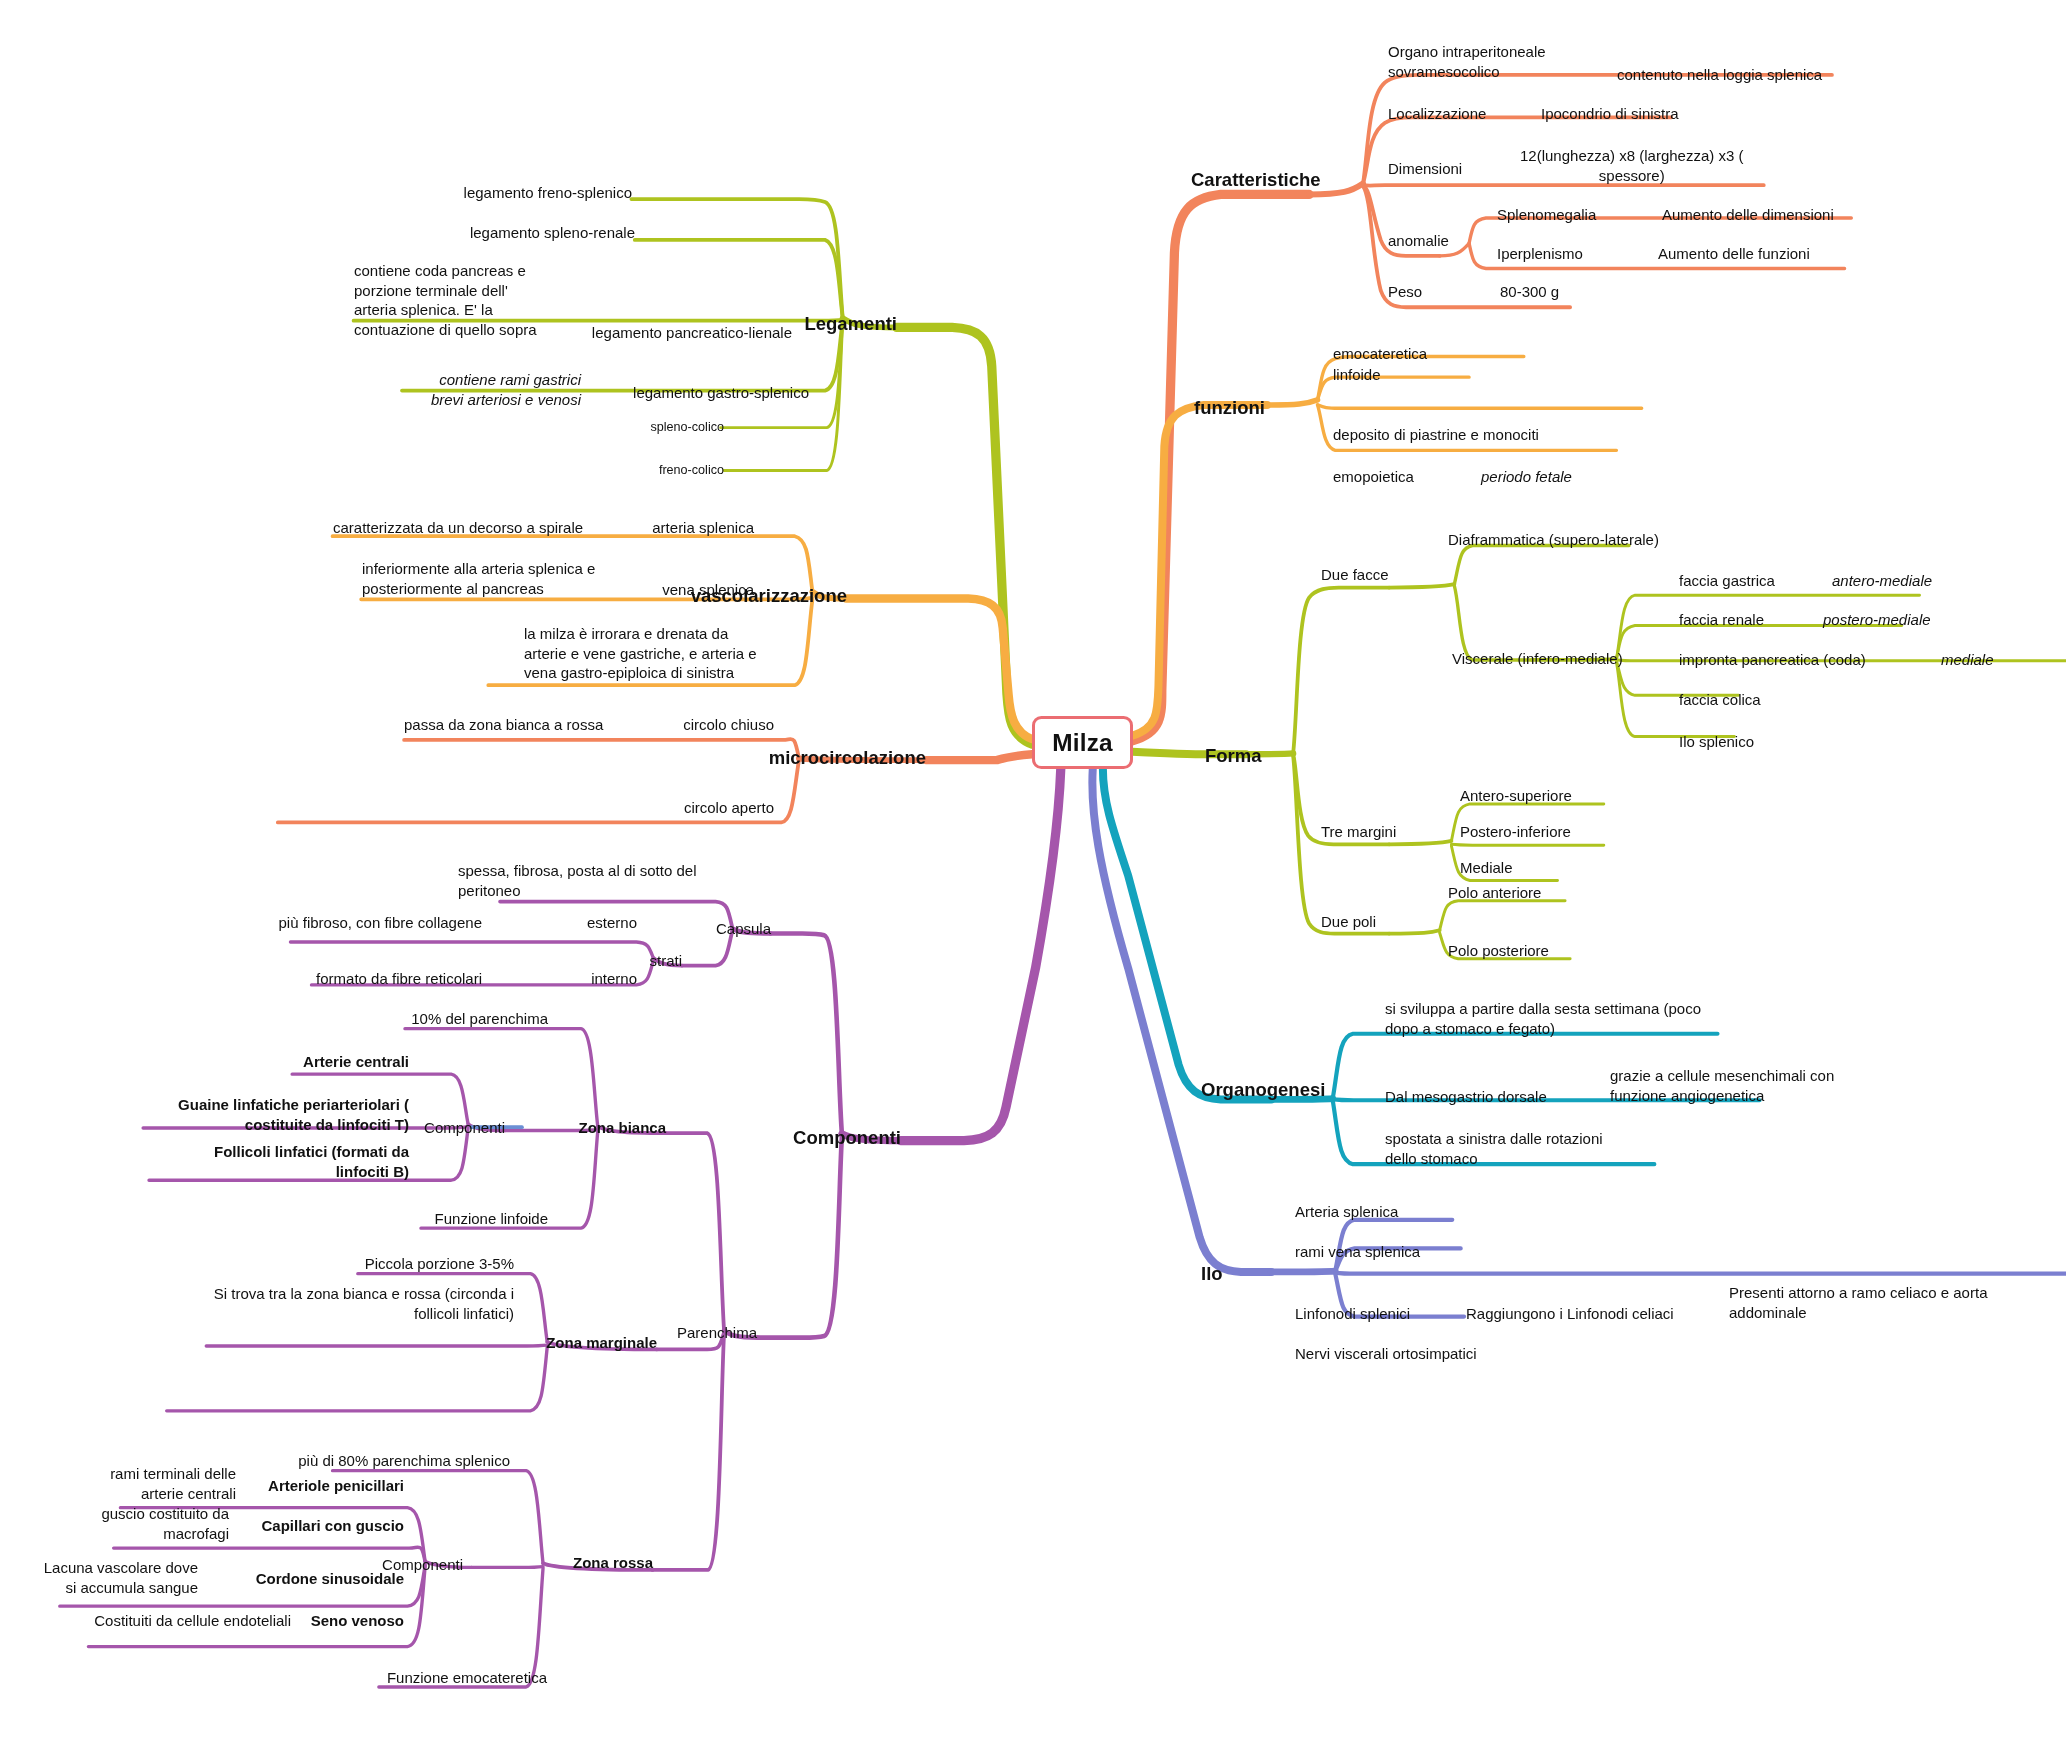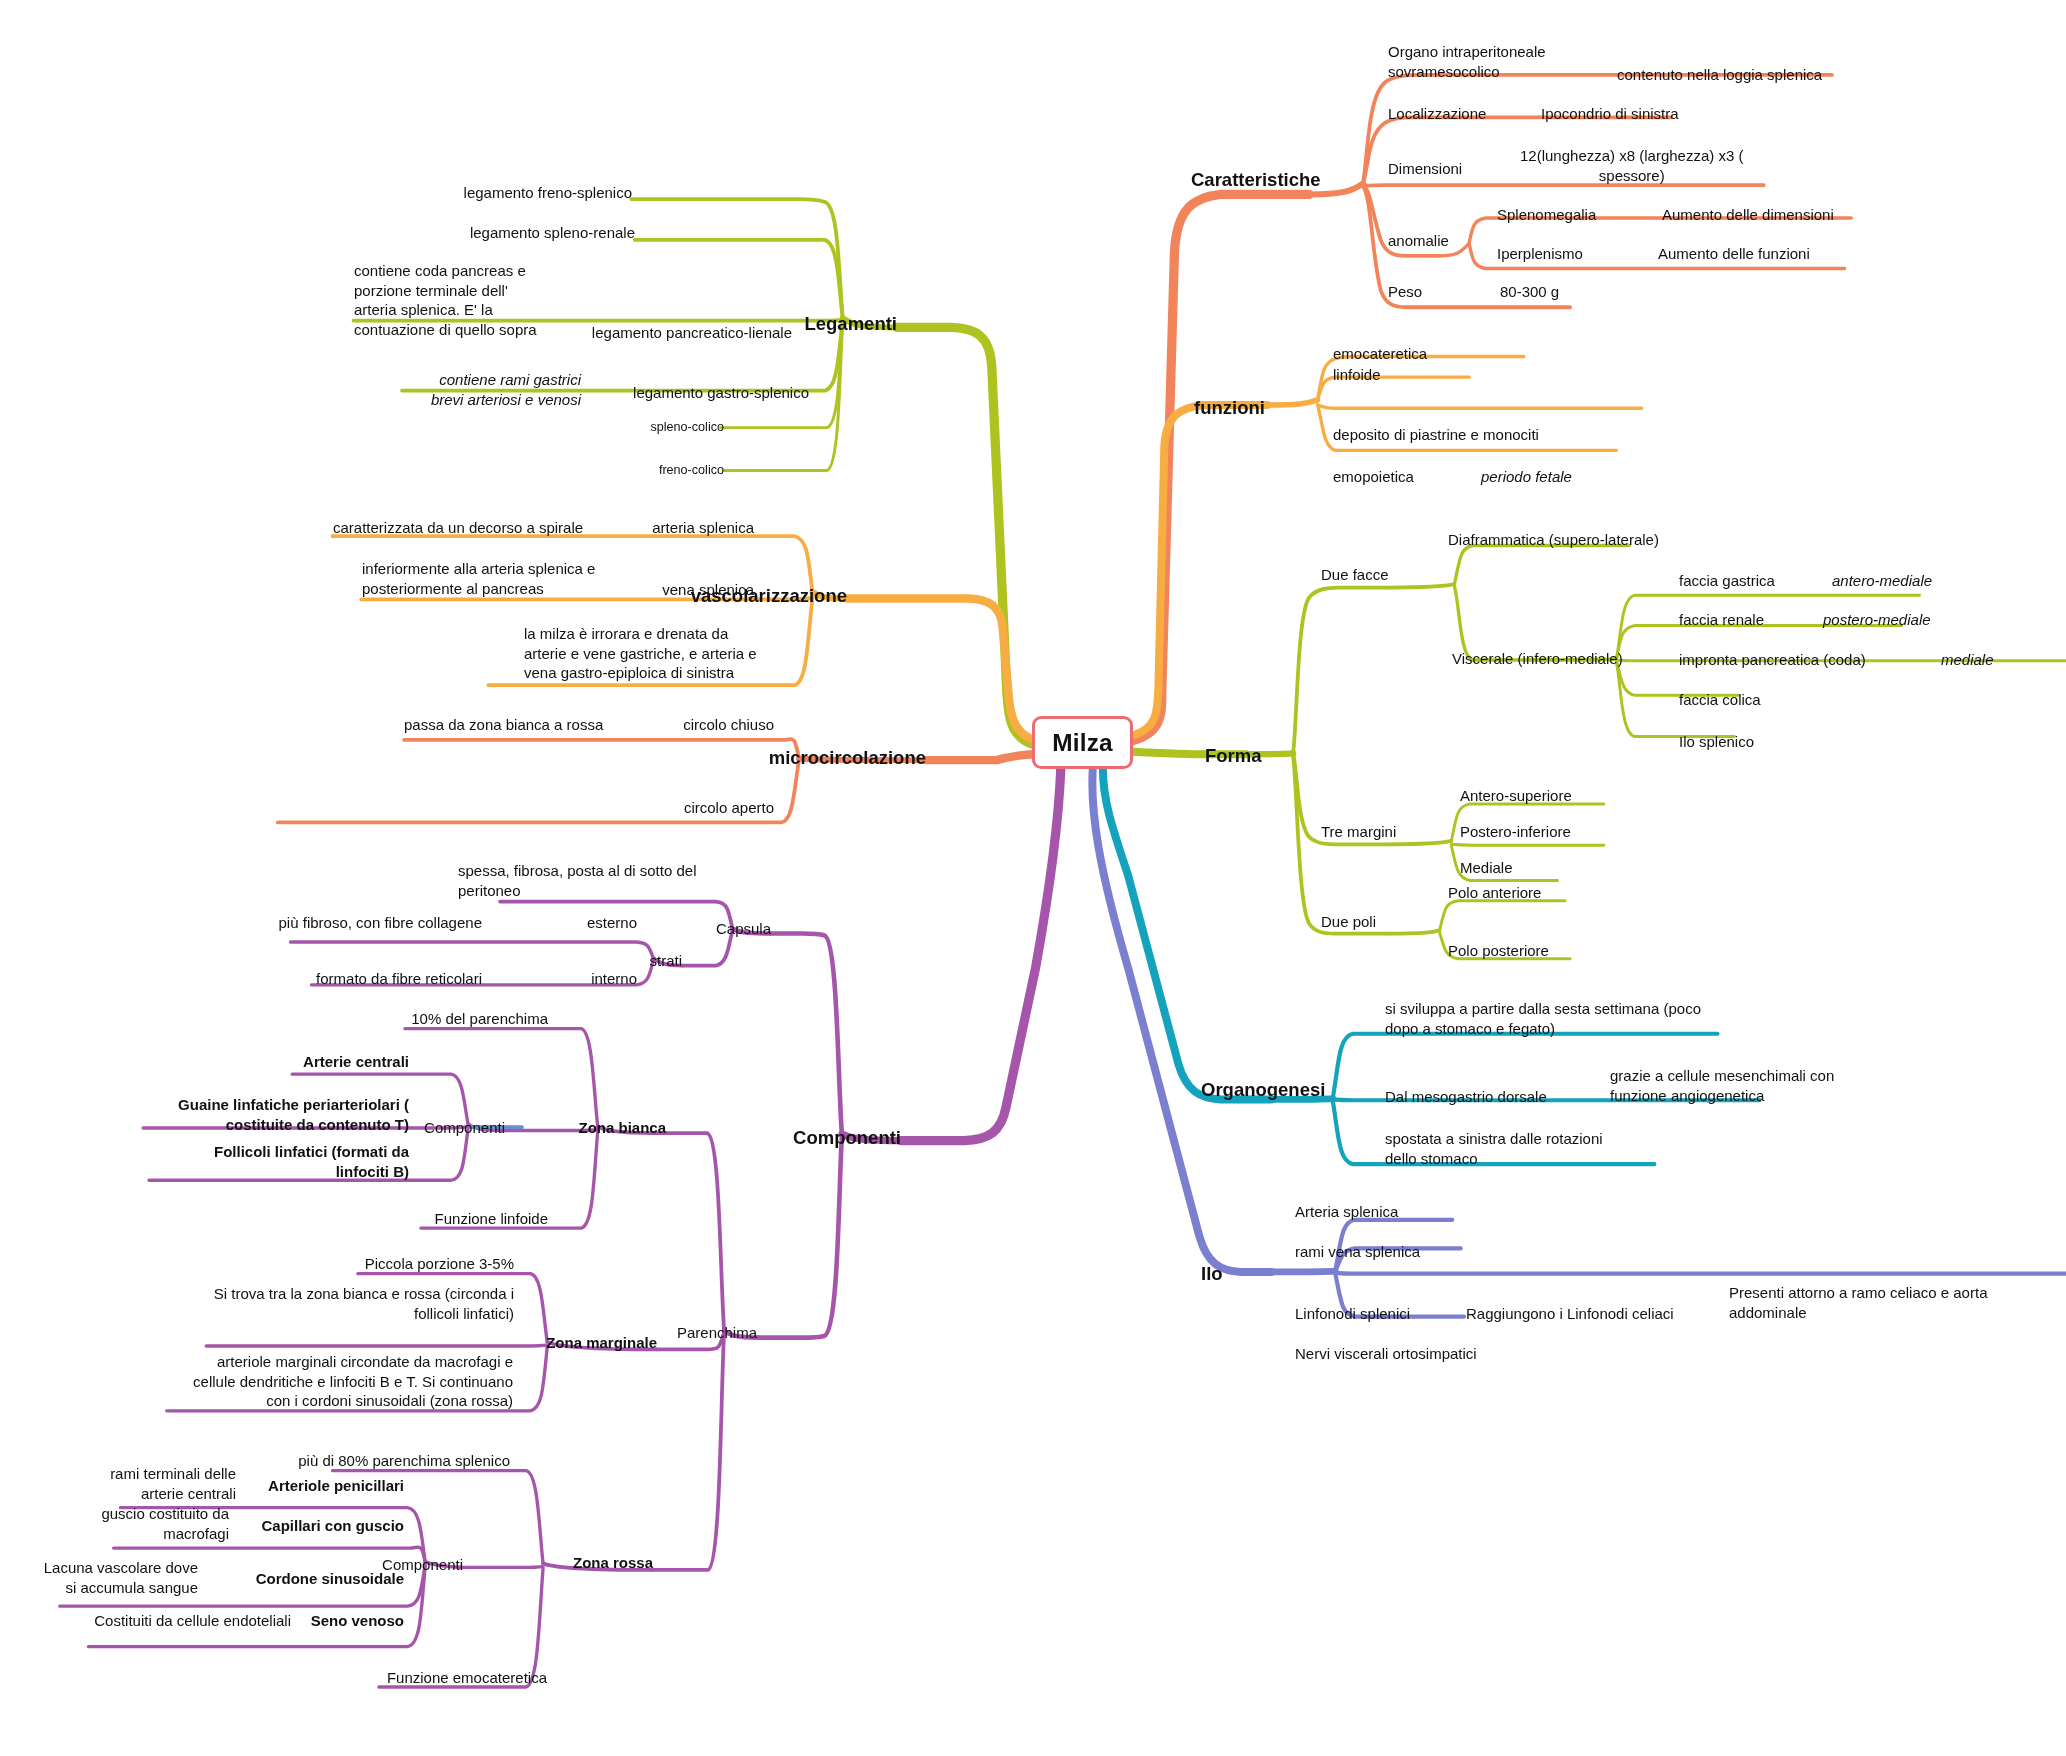--- a/index.html
+++ b/index.html
@@ -277,32 +277,29 @@
   <div class="lbl rt" style="left:522px;top:969px;width:115px;font-size:15px;">interno</div>
   <div class="lbl rt" style="left:143px;top:969px;width:339px;font-size:15px;">formato da fibre reticolari</div>
 
   <div class="lbl rt" style="left:631px;top:1323px;width:126px;font-size:15px;">Parenchima</div>
 
   <div class="lbl b rt" style="left:535px;top:1118px;width:131px;font-size:15px;">Zona bianca</div>
   <div class="lbl rt" style="left:278px;top:1009px;width:270px;font-size:15px;">10% del parenchima</div>
   <div class="lbl b rt" style="left:379px;top:1118px;width:126px;font-size:15px;font-weight:normal;">Componenti</div>
   <div class="lbl b rt" style="left:173px;top:1052px;width:236px;font-size:15px;">Arterie centrali</div>
   <div class="lbl b rt" style="left:114px;top:1095px;width:295px;font-size:15px;">Guaine linfatiche periarteriolari (
-costituite da contenuto T)</div>
+costituite da linfociti T)</div>
   <div class="lbl b rt" style="left:114px;top:1142px;width:295px;font-size:15px;">Follicoli linfatici (formati da
 linfociti B)</div>
   <div class="lbl rt" style="left:295px;top:1209px;width:253px;font-size:15px;">Funzione linfoide</div>
 
   <div class="lbl b rt" style="left:497px;top:1333px;width:160px;font-size:15px;">Zona marginale</div>
   <div class="lbl rt" style="left:210px;top:1254px;width:304px;font-size:15px;">Piccola porzione 3-5%</div>
   <div class="lbl rt" style="left:59px;top:1284px;width:455px;font-size:15px;">Si trova tra la zona bianca e rossa (circonda i
 follicoli linfatici)</div>
-  <div class="lbl rt" style="left:25px;top:1352px;width:488px;font-size:15px;">arteriole marginali circondate da macrofagi e
-cellule dendritiche e linfociti B e T. Si continuano
-con i cordoni sinusoidali (zona rossa)</div>
 
   <div class="lbl b rt" style="left:518px;top:1553px;width:135px;font-size:15px;">Zona rossa</div>
   <div class="lbl rt" style="left:206px;top:1451px;width:304px;font-size:15px;">più di 80% parenchima splenico</div>
   <div class="lbl rt" style="left:337px;top:1555px;width:126px;font-size:15px;font-weight:normal;">Componenti</div>
   <div class="lbl b rt" style="left:160px;top:1476px;width:244px;font-size:15px;">Arteriole penicillari</div>
   <div class="lbl rt" style="left:0px;top:1464px;width:236px;font-size:15px;">rami terminali delle
 arterie centrali</div>
   <div class="lbl b rt" style="left:160px;top:1516px;width:244px;font-size:15px;">Capillari con guscio</div>
   <div class="lbl rt" style="left:0px;top:1504px;width:229px;font-size:15px;">guscio costituito da
 macrofagi</div>

